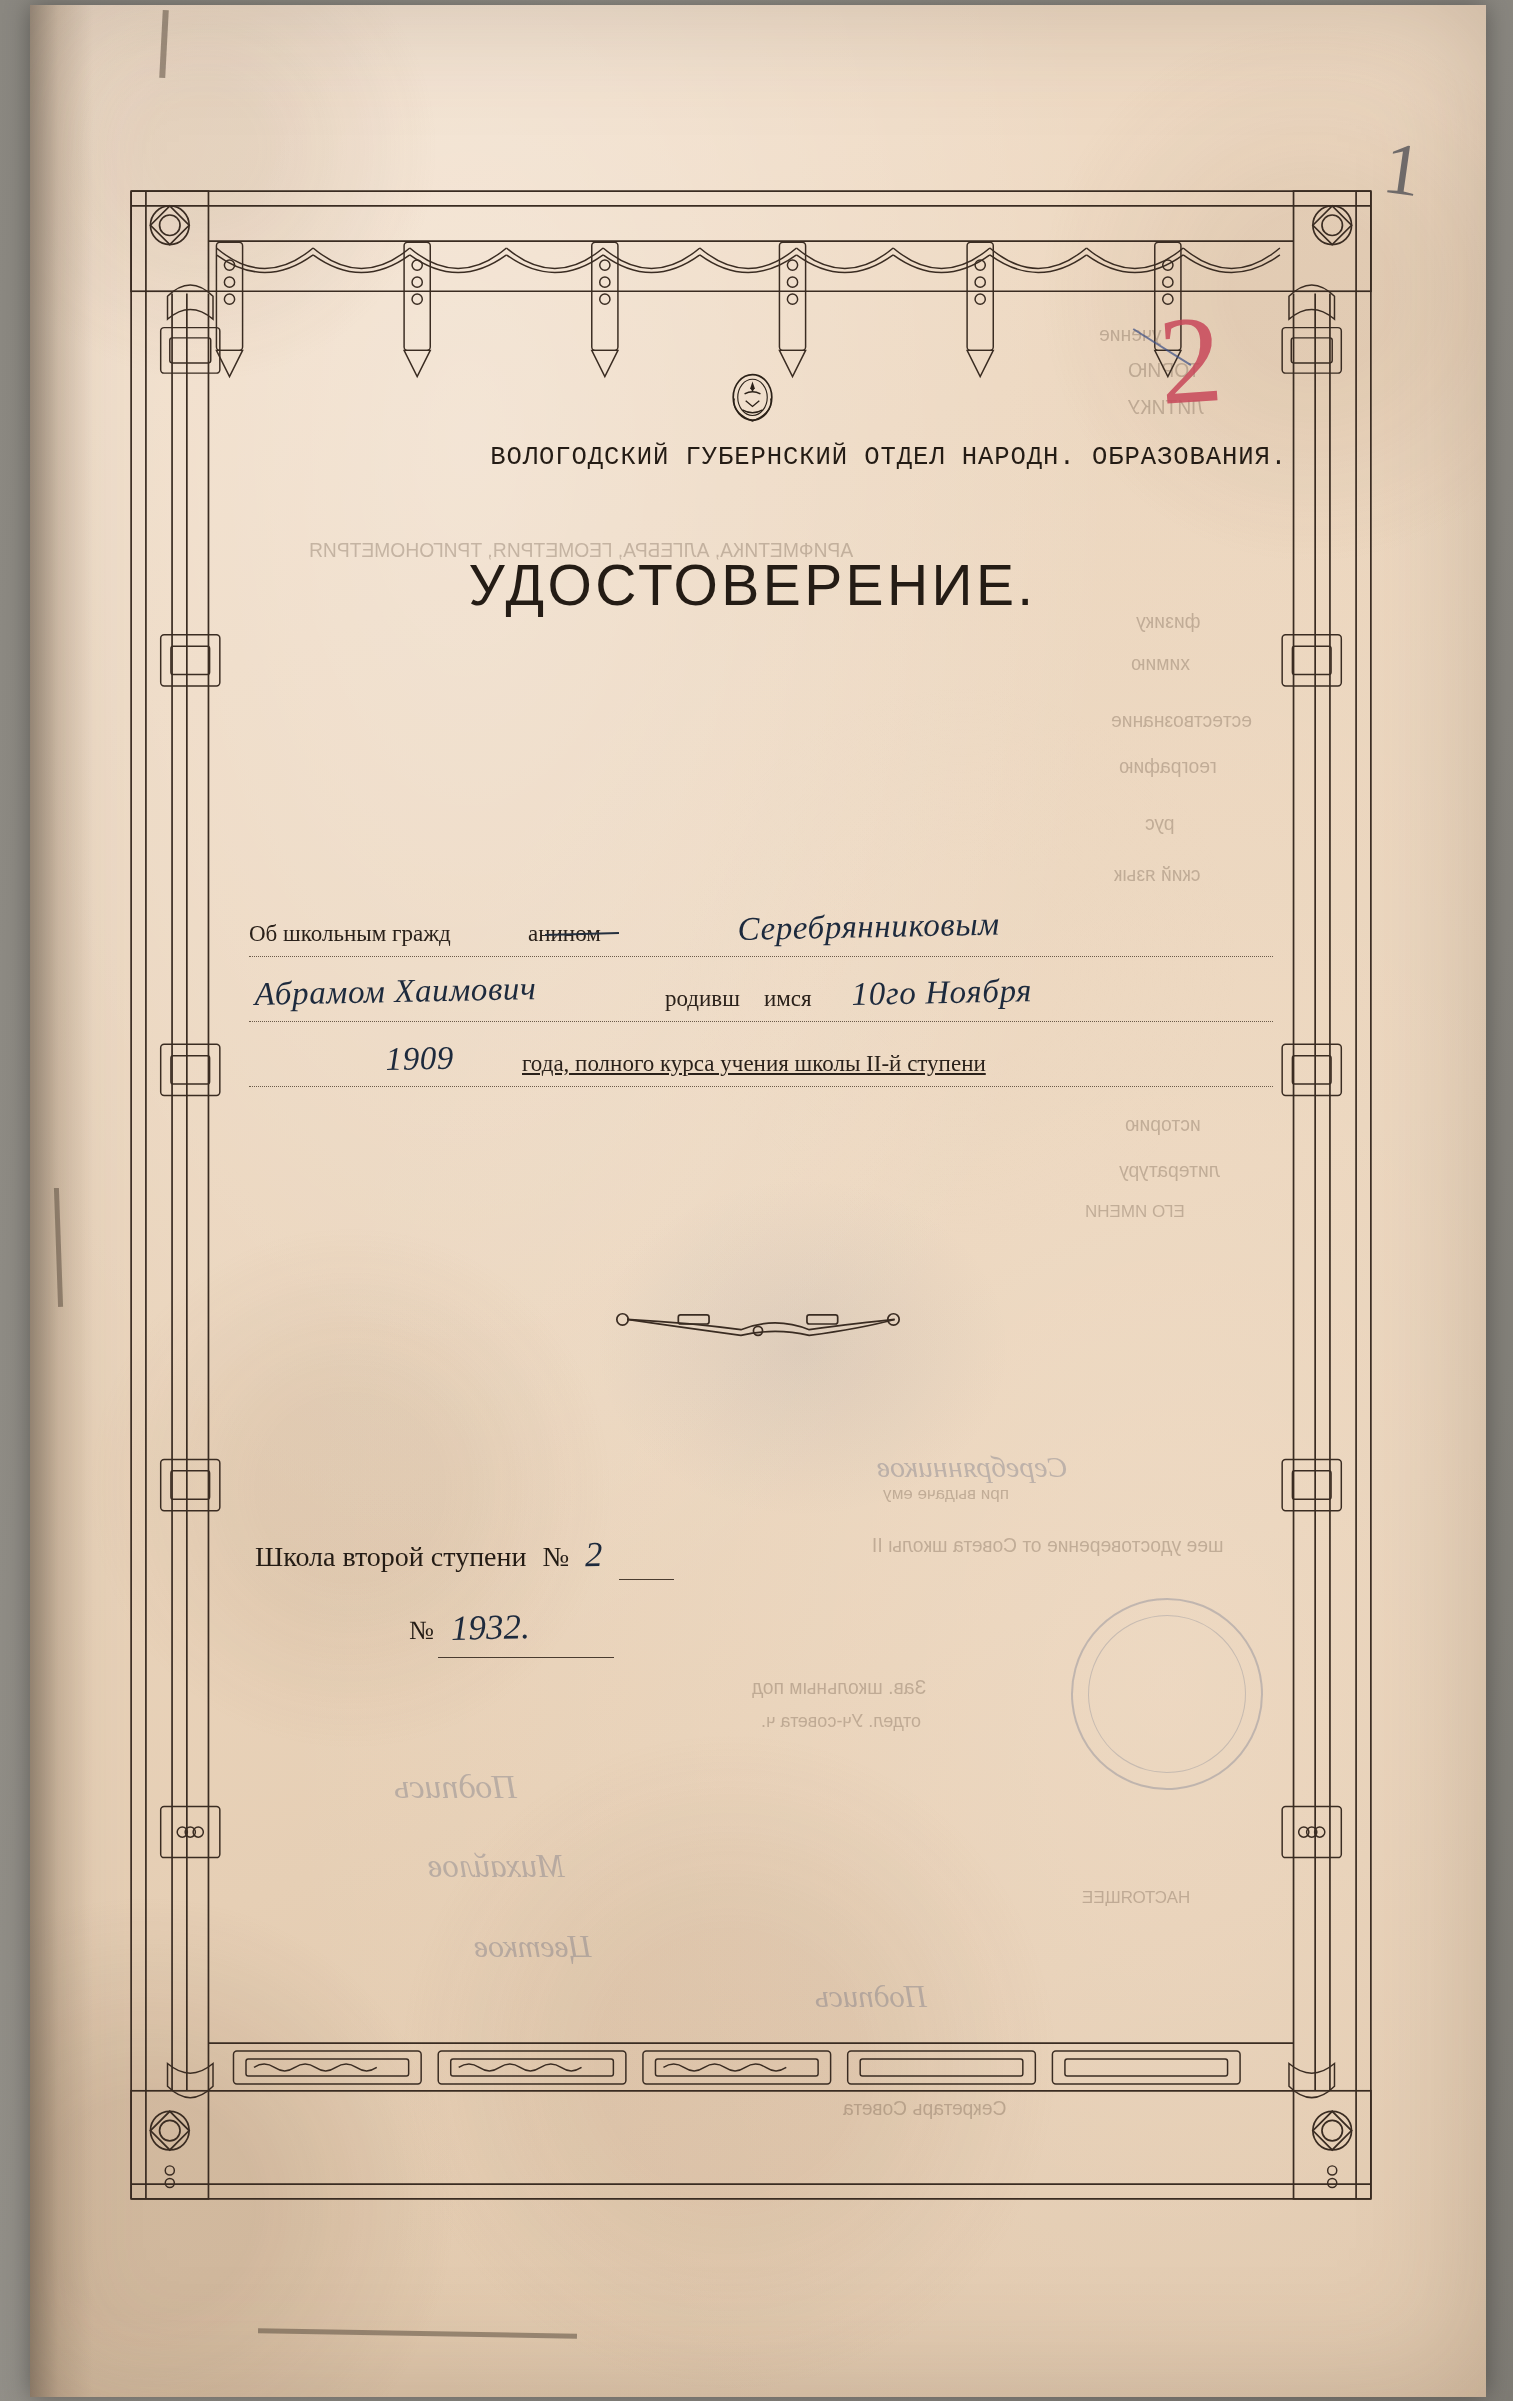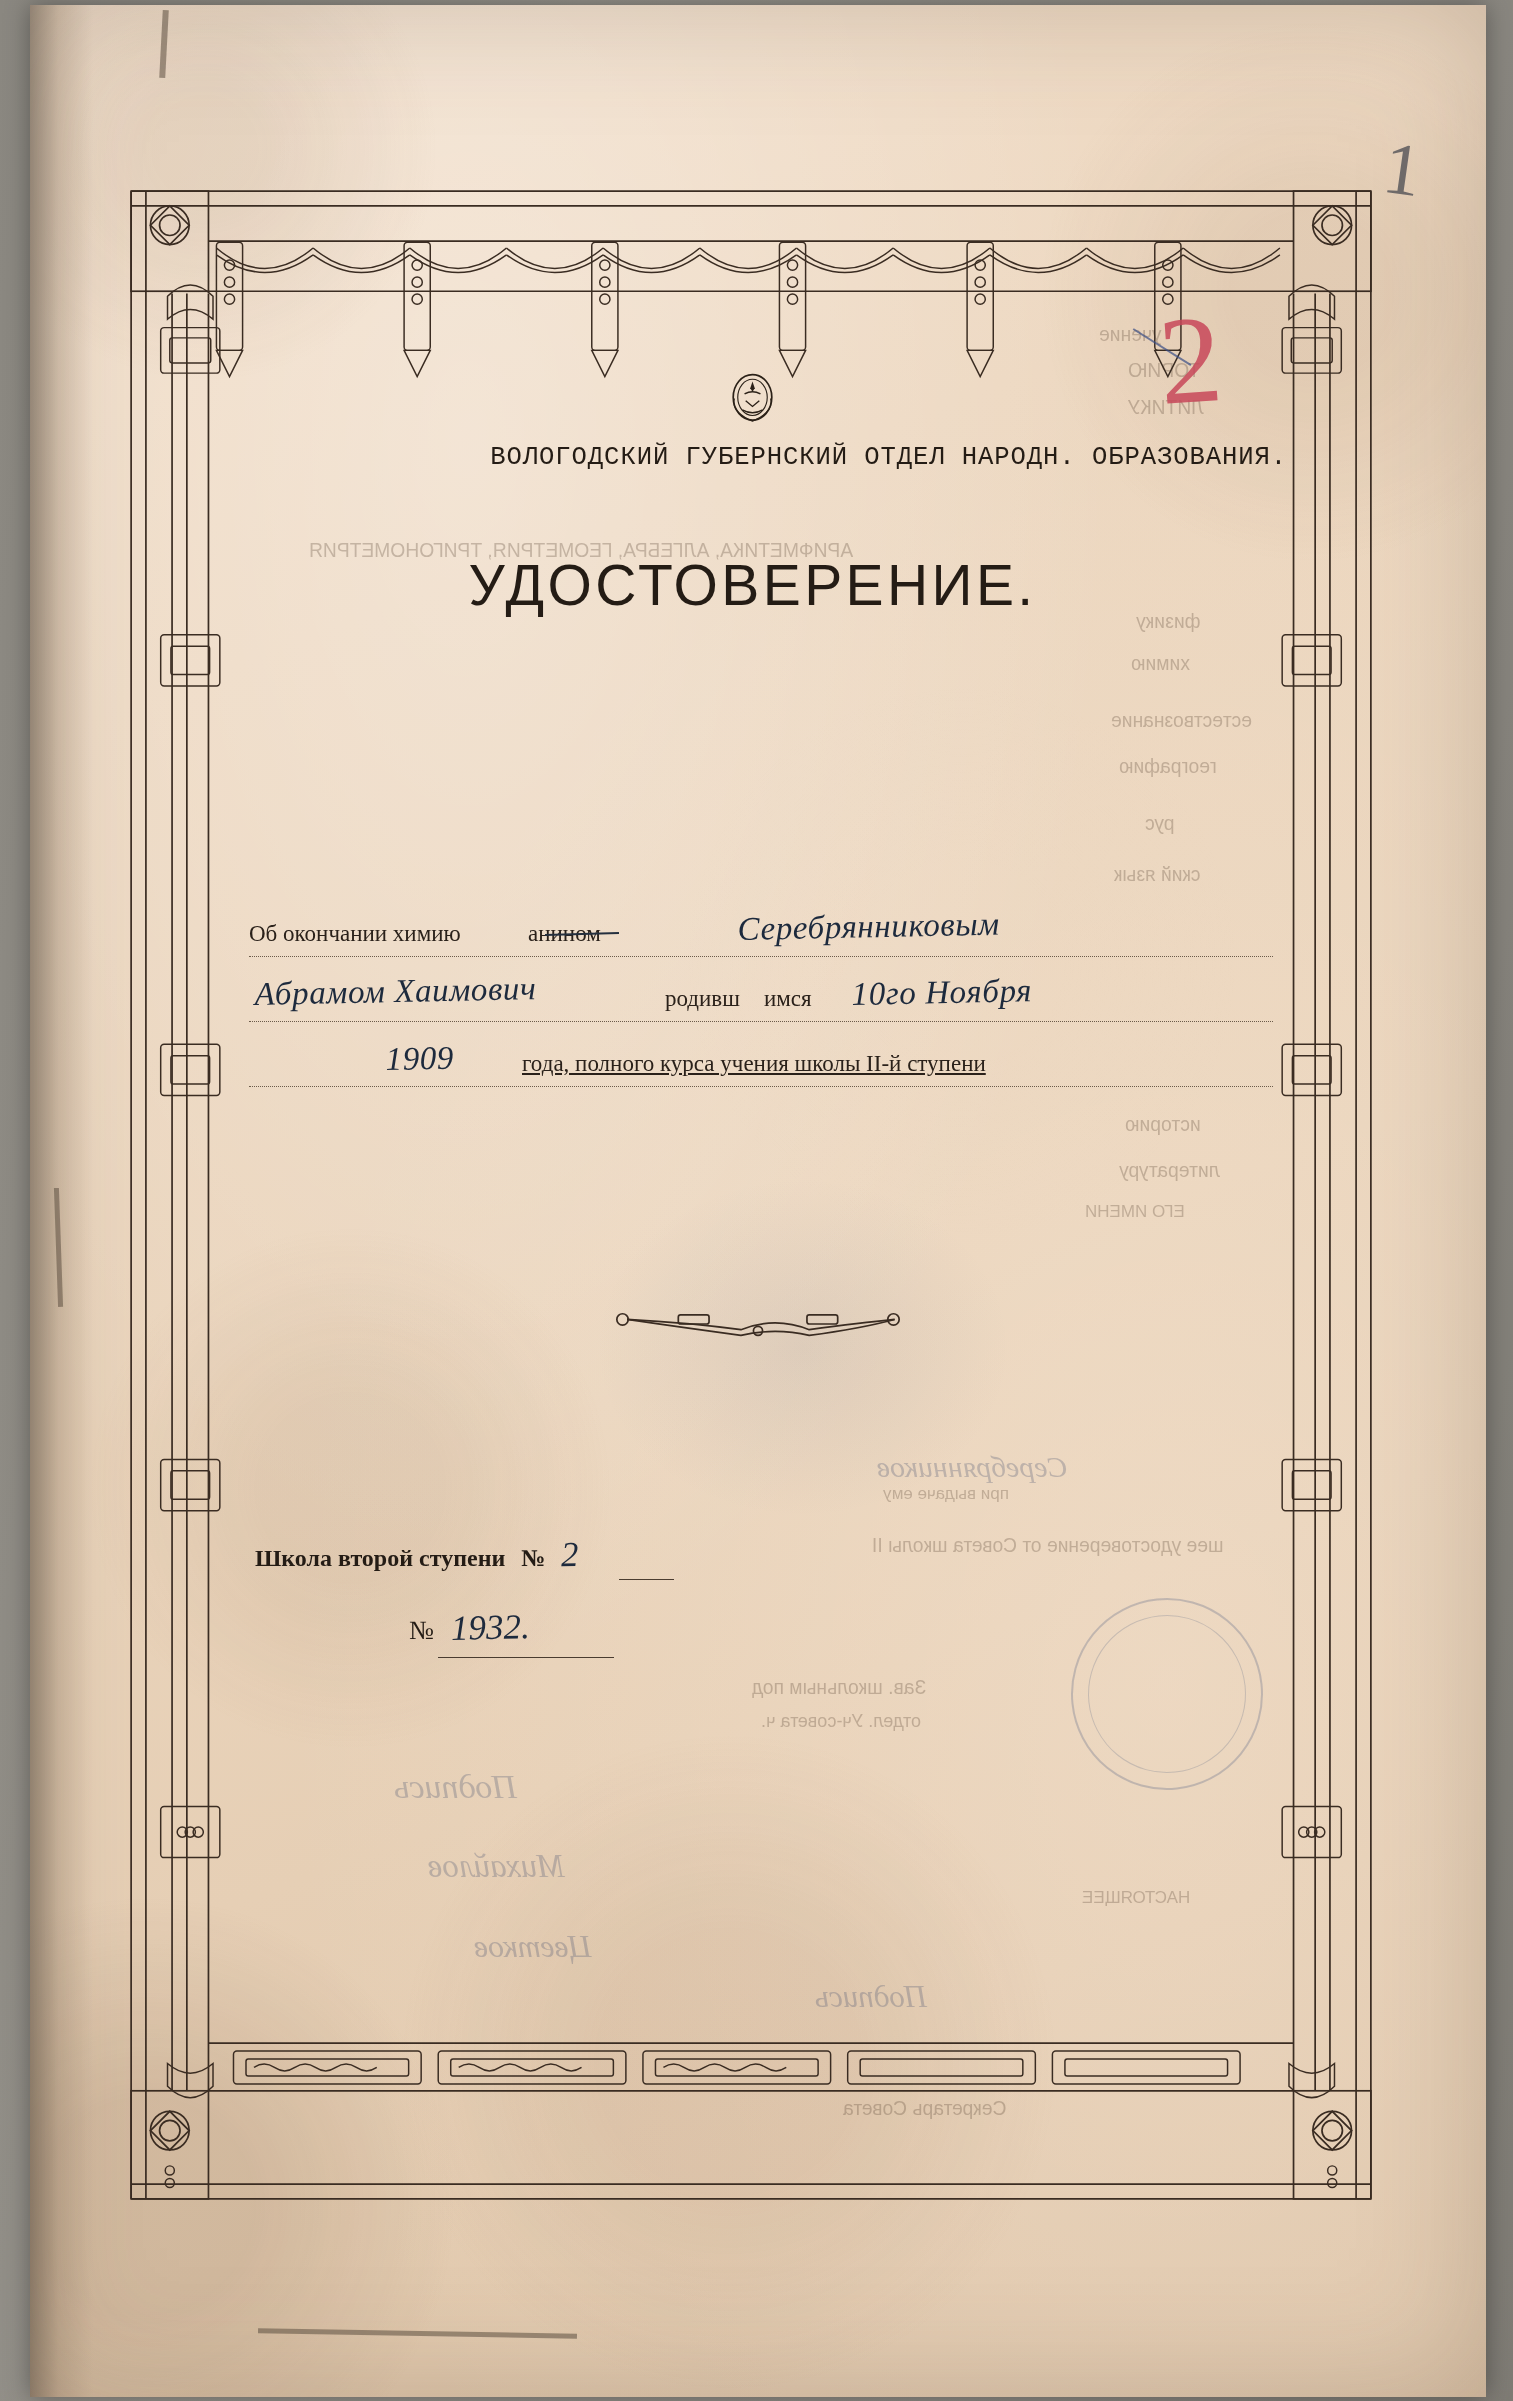--- a/index.html
+++ b/index.html
@@ -179,21 +179,21 @@
   
   .footer {
     position: absolute;
     left: 225px;
     top: 1530px;
     width: 796px;
     text-align: left;
     color: #241c15;
   }
   .footer .row { position: relative; height: 73px; }
-  .f-label { font-size: 24px; font-family: "Liberation Serif", serif; font-weight: bold; }
+  .f-label { font-size: 28px; font-family: "Liberation Serif", serif; }
   .f-city { font-size: 25px; font-family: "Liberation Serif", serif; margin-left: 154px; }
   .f-num { font-size: 26px; font-family: "Liberation Serif", serif; margin-left: 154px; }
   .f-hand {
     font-family: "Liberation Serif", serif;
     font-style: italic;
     font-size: 35px;
     color: #1d2a3d;
     transform: rotate(-1.5deg);
     display: inline-block;
   }
@@ -518,21 +518,21 @@
         <path d="M16 52 q -6 24 32 40 q 38 -16 32 -40" fill="none" stroke="#2b2118" stroke-width="2"></path>
       </svg>
 
       <div class="line3">ВОЛОГОДСКИЙ ГУБЕРНСКИЙ ОТДЕЛ НАРОДН. ОБРАЗОВАНИЯ.</div>
       <div class="doc-title">УДОСТОВЕРЕНИЕ.</div>
     </div>
 
     <div class="fields">
 
       <div class="fline">
-        <span class="printed" style="left:0;">Об окончании химию</span>
+        <span class="printed" style="left:0;">Об школьным гражд</span>
         <span class="printed" style="left:279px;">анином</span>
         <span class="strike" style="left:296px;bottom:20.5px;width:74px;"></span>
         <span class="hand" style="left:489px;">Серебрянниковым</span>
       </div>
 
       <div class="fline">
         <span class="hand" style="left:5.7px;">Абрамом Хаимович</span>
         <span class="printed" style="left:416px;">родивш</span>
         <span class="printed" style="left:515px;">имся</span>
         <span class="hand" style="left:603px;">10го Ноября</span>

